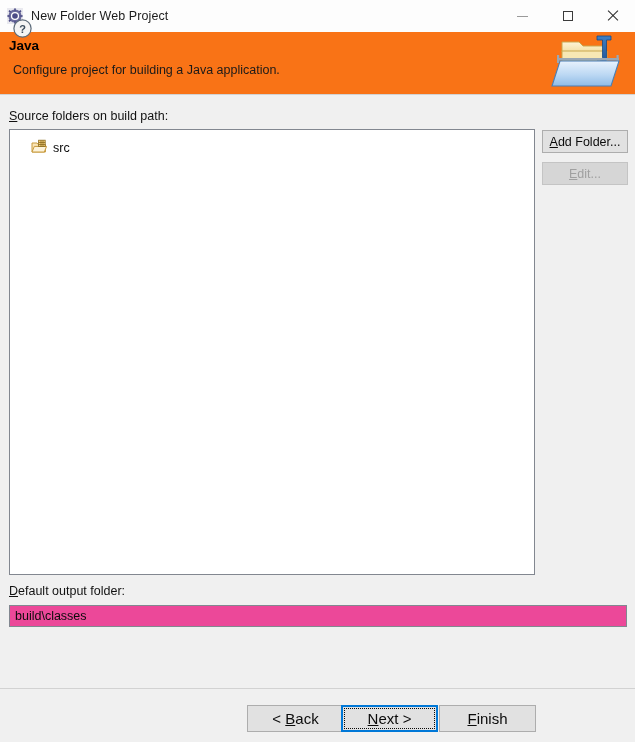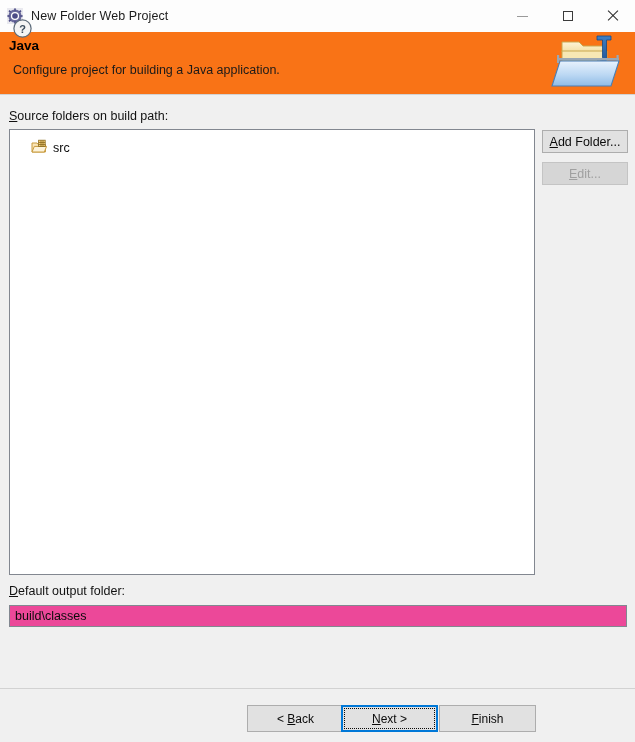--- a/index.html
+++ b/index.html
@@ -241,21 +241,21 @@
     height: 21px;
   }
   .footbtn {
     position: absolute;
     top: 705px;
     width: 97px;
     height: 27px;
     box-sizing: border-box;
     background: #e1e1e1;
     border: 1px solid #adadad;
-    font-size: 12px;
+    font-size: 15px;
     font-family: "Liberation Sans", sans-serif;
     color: #0b0b0b;
     display: flex;
     align-items: center;
     justify-content: center;
     white-space: nowrap;
   }
   .btn-back   { left: 247px; }
   .btn-next   { left: 341px; background: #e1e1e1; border: 2px solid #0078d7; }
   .btn-finish { left: 439px; }

